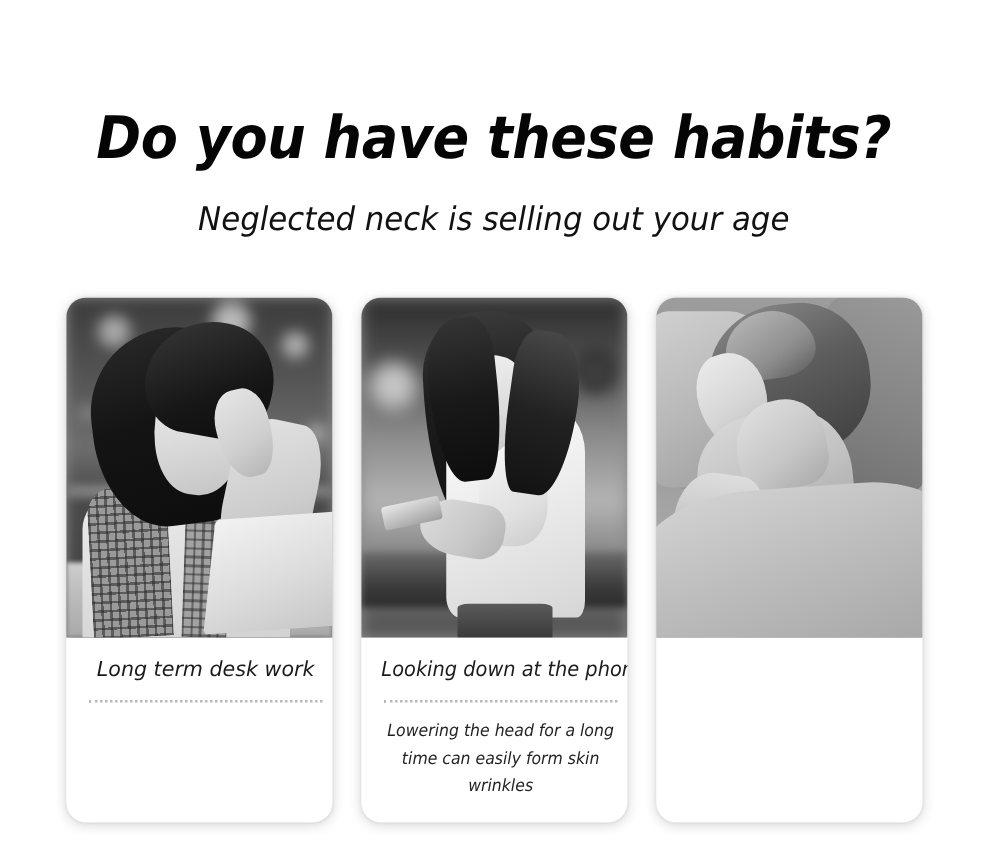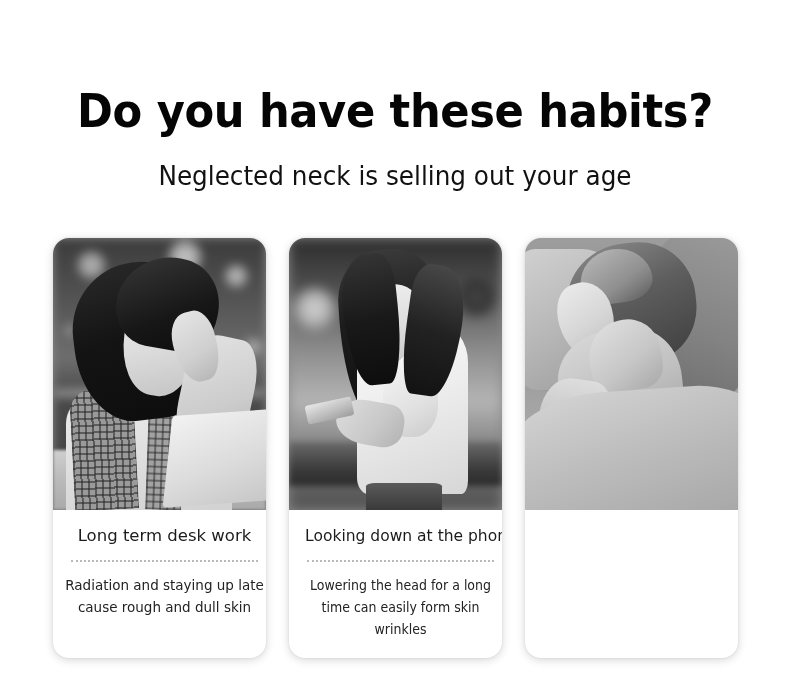--- a/index.html
+++ b/index.html
@@ -10,20 +10,21 @@
     background: #ffffff;
     font-family: "Liberation Sans", sans-serif;
     overflow: hidden;
   }
 
   .page {
     position: relative;
     width: 790px;
     height: 677px;
     background: #ffffff;
+    font-style: italic;
   }
 
   
   .heading-block {
     position: absolute;
     top: 86px;
     left: 0;
     width: 790px;
     text-align: center;
   }
@@ -365,21 +366,20 @@
           <div class="s1-face"></div>
           <div class="s1-hair-front"></div>
           <div class="s1-arm"></div>
           <div class="s1-hand"></div>
           <div class="s1-laptop"></div>
         </div>
       </div>
       <div class="card-text">
         <div class="card-title">Long term desk work</div>
         <div class="divider"></div>
-        <div class="card-desc">Radiation and staying up late cause rough and dull skin</div>
       </div>
     </div>
 
     <div class="card">
       <div class="card-media">
         <div class="scene">
           <div class="s2-bg"></div>
           <div class="s2-counter"></div>
           <div class="s2-hair-back"></div>
           <div class="s2-shirt"></div>

